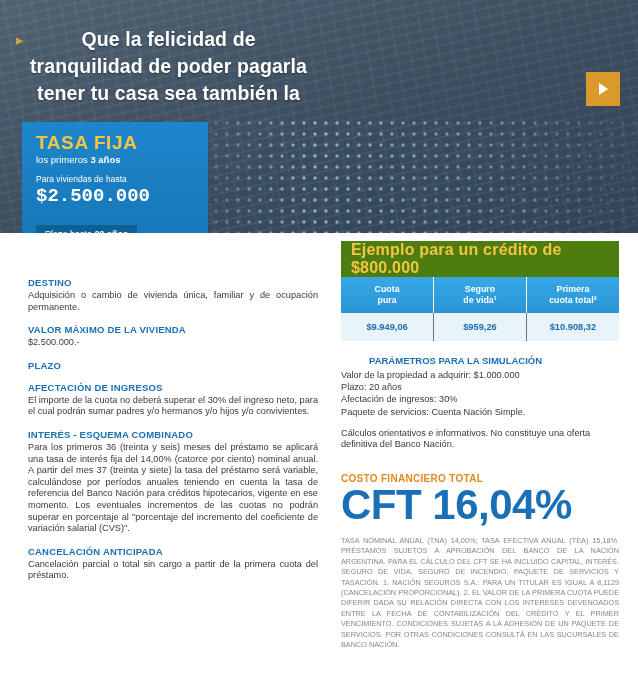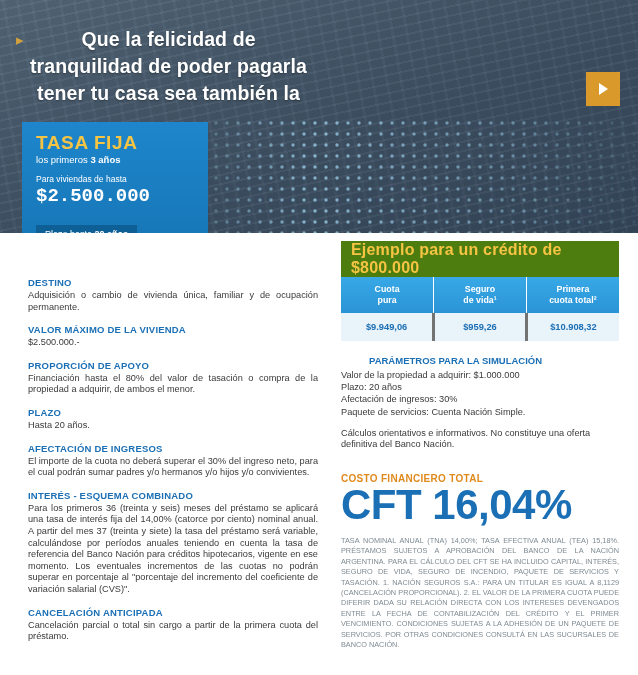--- a/index.html
+++ b/index.html
@@ -178,21 +178,21 @@
     vertical-align: middle;
   }
   .ex-table th:last-child { border-right: none; }
   .ex-table td {
     background: #e9f3fa;
     color: #1b6fb5;
     font-size: 9.3px;
     font-weight: bold;
     text-align: center;
     padding: 9px 2px;
-    border-right: 3px solid #737373;
+    border-right: 1px solid #737373;
   }
   .ex-table td:last-child { border-right: none; }
 
   .params-title {
     color: #1b6fb5;
     font-size: 9.5px;
     font-weight: bold;
     margin: 14px 0 3px 0;
     padding-left: 28px;
   }
@@ -287,28 +287,23 @@
       <div class="sec">
         <div class="sec-title">DESTINO</div>
         <div class="sec-body">Adquisición o cambio de vivienda única, familiar y de ocupación permanente.</div>
       </div>
 
       <div class="sec">
         <div class="sec-title">VALOR MÁXIMO DE LA VIVIENDA</div>
         <div class="sec-body">$2.500.000.-</div>
       </div>
 
-      <div class="sec">
-        <div class="sec-title">PROPORCIÓN DE APOYO</div>
-        <div class="sec-body">Financiación hasta el 80% del valor de tasación o compra de la propiedad a adquirir, de ambos el menor.</div>
-      </div>
 
       <div class="sec">
         <div class="sec-title">PLAZO</div>
-        <div class="sec-body">Hasta 20 años.</div>
       </div>
 
       <div class="sec">
         <div class="sec-title">AFECTACIÓN DE INGRESOS</div>
         <div class="sec-body">El importe de la cuota no deberá superar el 30% del ingreso neto, para el cual podrán sumar padres y/o hermanos y/o hijos y/o convivientes.</div>
       </div>
 
       <div class="sec">
         <div class="sec-title">INTERÉS - ESQUEMA COMBINADO</div>
         <div class="sec-body">Para los primeros 36 (treinta y seis) meses del préstamo se aplicará una tasa de interés fija del 14,00% (catorce por ciento) nominal anual. A partir del mes 37 (treinta y siete) la tasa del préstamo será variable, calculándose por períodos anuales teniendo en cuenta la tasa de referencia del Banco Nación para créditos hipotecarios, vigente en ese momento. Los eventuales incrementos de las cuotas no podrán superar en porcentaje al "porcentaje del incremento del coeficiente de variación salarial (CVS)".</div>

